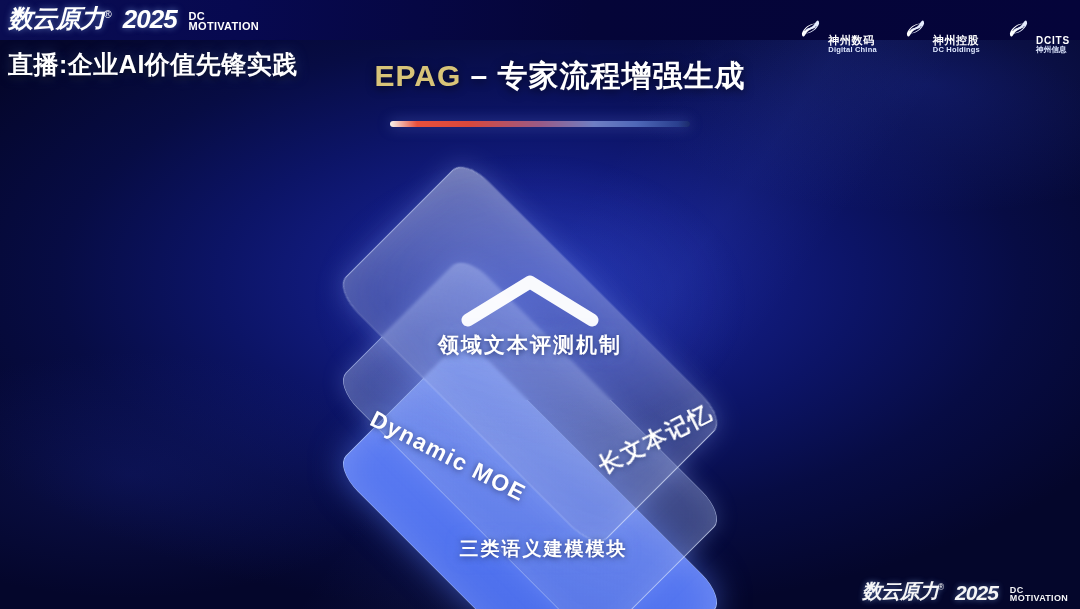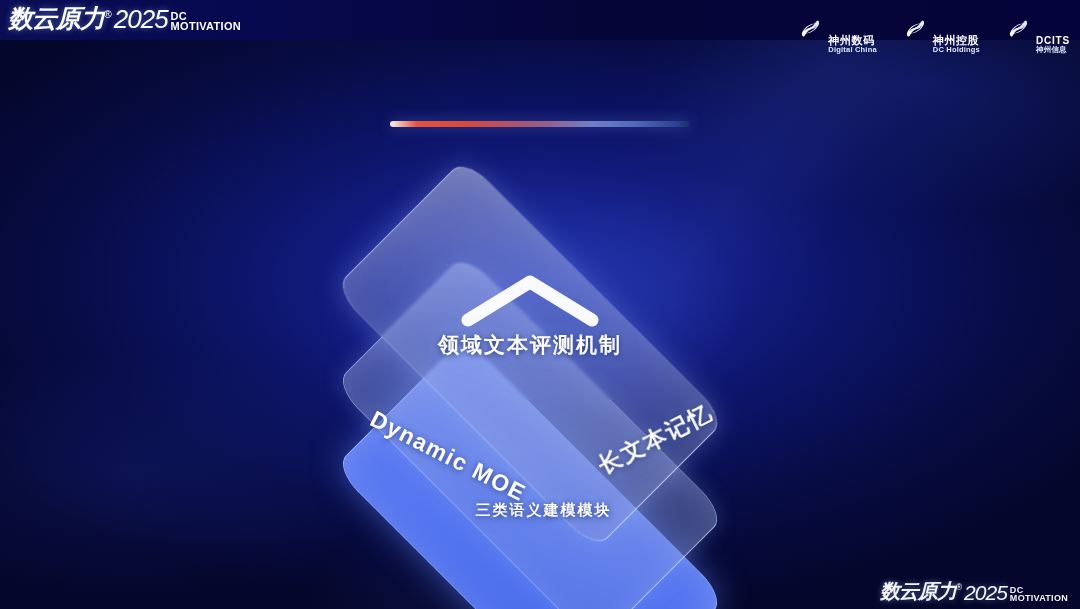--- a/index.html
+++ b/index.html
@@ -21,29 +21,29 @@
       radial-gradient(ellipse 40% 30% at 86% 14%, rgba(40,60,190,.30), rgba(0,0,0,0) 70%),
       radial-gradient(ellipse 35% 28% at 12% 78%, rgba(30,45,160,.25), rgba(0,0,0,0) 72%);
     pointer-events:none;
   }
   
   #topbar{
     position:absolute;left:0;top:0;width:1080px;height:40px;
     background:linear-gradient(90deg,#0a0d52 0%,#070950 22%,#050538 55%,#05043a 100%);
     z-index:6;
   }
-  .logo-wrap{display:flex;align-items:flex-end;gap:3px;}
+  .logo-wrap{display:flex;align-items:flex-end;gap:12px;}
   .logo-cn{
     font-weight:bold;font-style:italic;letter-spacing:-1px;
     color:#fff;
     text-shadow:0 0 6px rgba(150,190,255,.55);
   }
   .logo-reg{font-size:.42em;vertical-align:super;font-weight:normal;font-style:normal;}
   .logo-year{
-    font-weight:normal;font-style:italic;color:#fff;letter-spacing:-1px;
+    font-weight:bold;font-style:italic;color:#fff;letter-spacing:-1px;
     text-shadow:0 0 6px rgba(150,190,255,.55);
   }
   .logo-dc{
     display:flex;flex-direction:column;line-height:.96;
     color:#fff;font-weight:bold;letter-spacing:.3px;
   }
   #brand-main{position:absolute;left:8px;top:2px;z-index:7;}
   #brand-main .logo-cn{font-size:25px;}
   #brand-main .logo-year{font-size:26px;}
   #brand-main .logo-dc{font-size:11px;padding-bottom:3px;}
@@ -119,21 +119,21 @@
     border:1.4px solid rgba(190,210,255,.72);
     box-shadow:0 0 46px rgba(90,125,250,.55), inset 0 0 46px rgba(255,255,255,.16);
   }
   .plate-label{
     position:absolute;left:0;right:0;text-align:center;
     color:#fff;font-weight:bold;
     text-shadow:0 1px 6px rgba(20,30,90,.85),0 0 16px rgba(150,190,255,.5);
     z-index:3;
   }
   #lbl-top{top:331px;font-size:21px;letter-spacing:2px;}
-  #lbl-bot{top:501px;font-size:15px;letter-spacing:2px;padding-left:27px;}
+  #lbl-bot{top:536px;font-size:19px;letter-spacing:2px;padding-left:27px;}
 
   .plate-label-rot{
     position:absolute;color:#ffffff;font-weight:bold;white-space:nowrap;
     text-shadow:0 1px 6px rgba(25,35,95,.8),0 0 14px rgba(160,195,255,.45);
     z-index:3;
   }
   #lbl-moe{
     left:372px;top:404px;font-size:23px;letter-spacing:1.5px;
     transform:rotate(27deg);transform-origin:left center;
   }
@@ -172,20 +172,21 @@
 
   <div id="brand-main" class="logo-wrap">
     <span class="logo-cn"><span>数云原力</span><span class="logo-reg">®</span></span>
     <span class="logo-year">2025</span>
     <span class="logo-dc">
       <span>DC</span>
       <span>MOTIVATION</span>
     </span>
   </div>
 
+  <div id="live-line">直播:企业AI价值先锋实践</div>
 
   <div id="partners">
     <div class="partner">
       <svg class="swirl" viewBox="0 0 64 64">
         <path d="M10 44c6-16 24-28 42-24-14-2-30 7-36 19 10-9 22-12 31-9-11 1-22 7-27 16-5 9-10 9-10-2z" fill="#ffffff"></path>
         <path d="M54 20C48 36 30 48 12 44c14 2 30-7 36-19-10 9-22 12-31 9 11-1 22-7 27-16 5-9 10-9 10 2z" fill="#e6ecff"></path>
       </svg>
       <div class="p-txt">
         <span class="p-cn">神州数码</span>
         <span class="p-en">Digital China</span>
@@ -206,20 +207,23 @@
         <path d="M10 44c6-16 24-28 42-24-14-2-30 7-36 19 10-9 22-12 31-9-11 1-22 7-27 16-5 9-10 9-10-2z" fill="#ffffff"></path>
         <path d="M54 20C48 36 30 48 12 44c14 2 30-7 36-19-10 9-22 12-31 9 11-1 22-7 27-16 5-9 10-9 10 2z" fill="#e6ecff"></path>
       </svg>
       <div class="p-txt">
         <span class="p-cn big">DCITS</span>
         <span class="p-en">神州信息</span>
       </div>
     </div>
   </div>
 
+  <div id="title-main">
+    <span class="gold">EPAG</span><span class="wh"> – </span><span class="wh">专家流程增强生成</span>
+  </div>
 
   <div id="accent-bar"></div>
 
 
   <div id="stack">
     <div id="stackglow"></div>
 
     <div class="plate" id="plate-bot"></div>
     <div class="plate" id="plate-mid"></div>
     <div class="plate" id="plate-top"></div>

